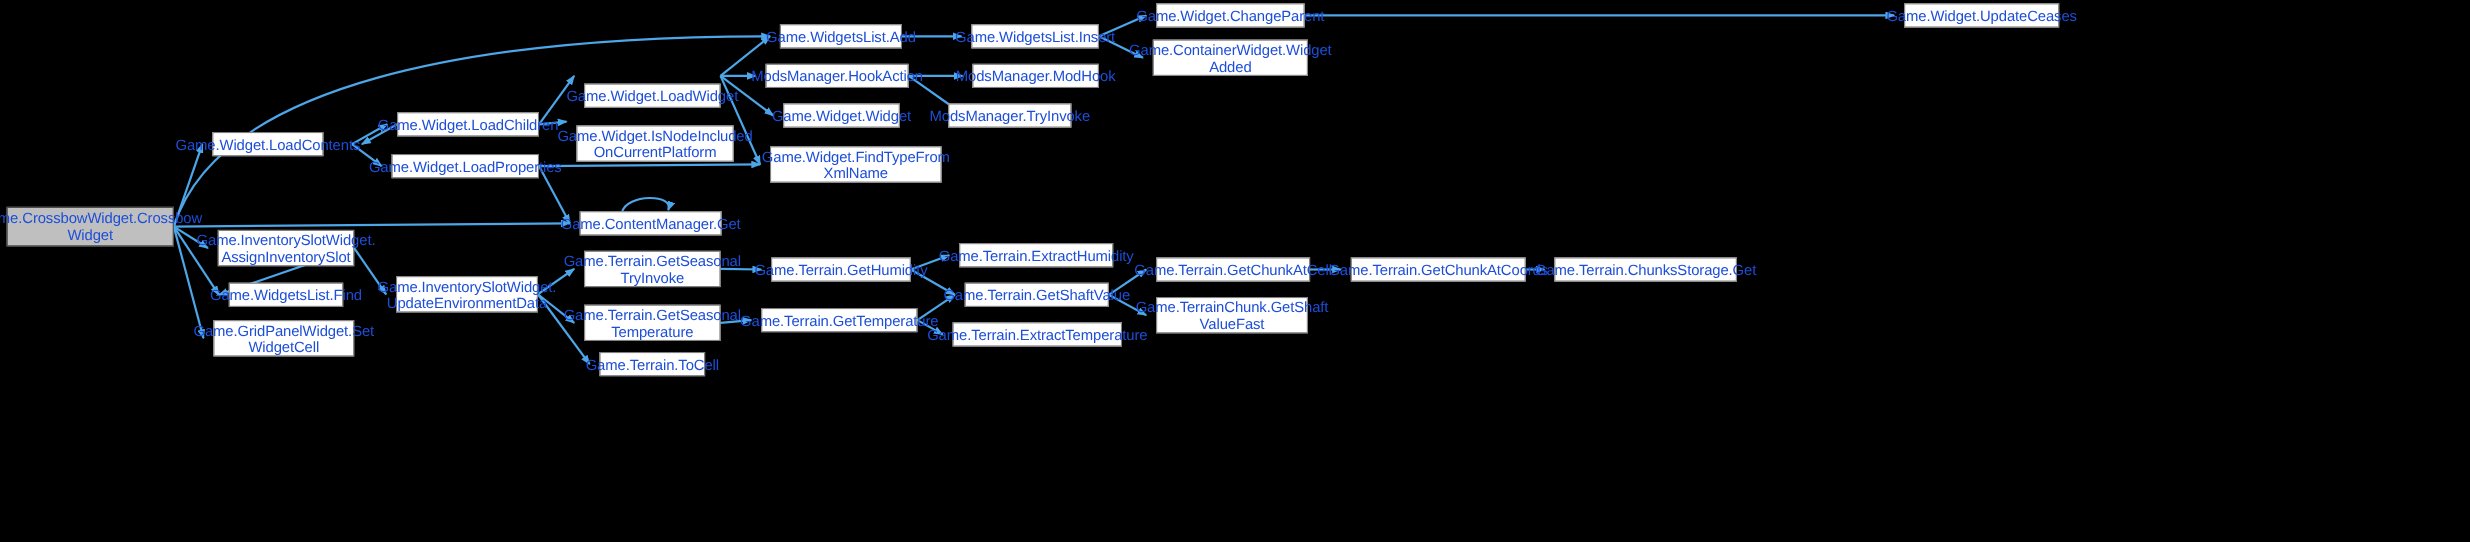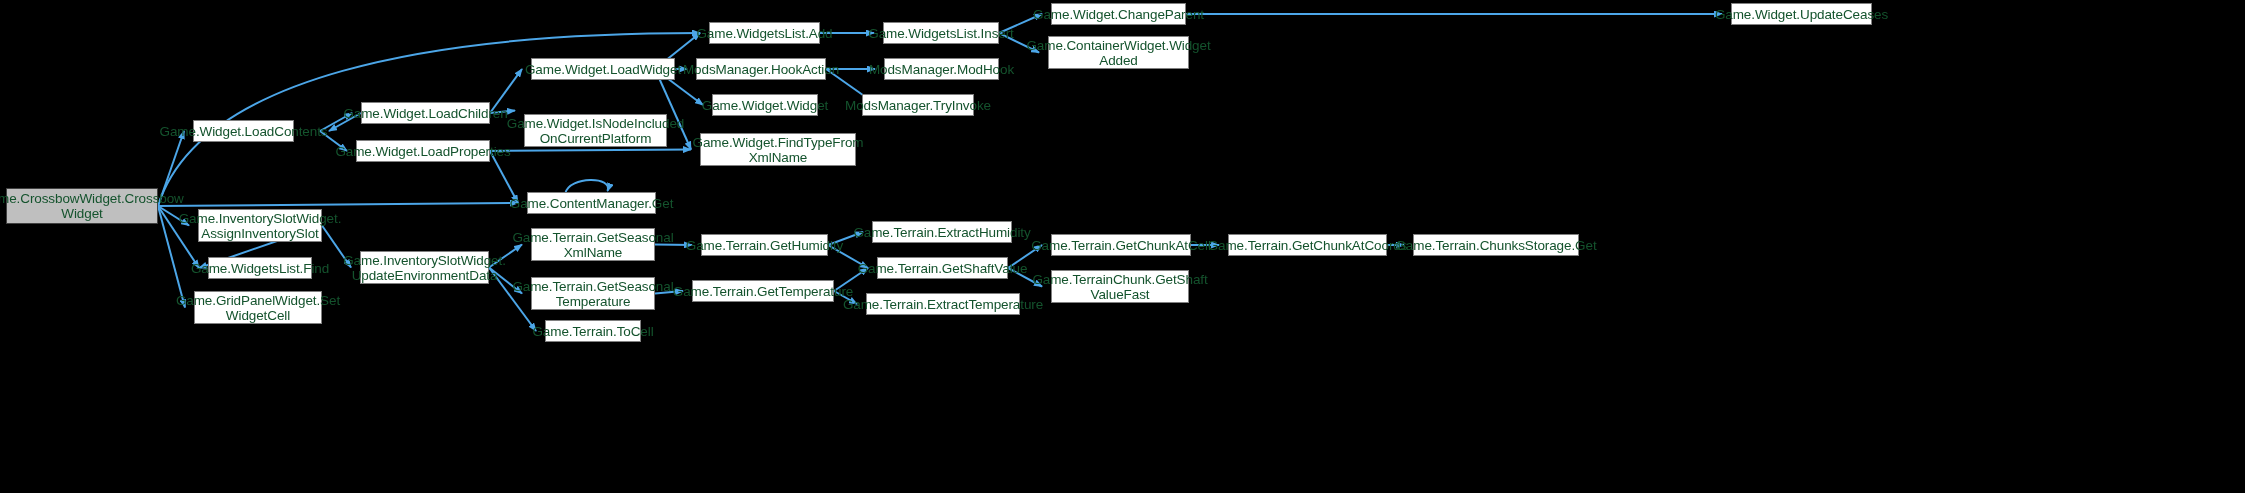--- a/index.html
+++ b/index.html
@@ -21,21 +21,21 @@
     top: 0;
     width: 2245px;
     height: 493px;
     pointer-events: none;
   }
   .node {
     position: absolute;
     box-sizing: border-box;
     background: #ffffff;
     border: 1px solid #808080;
-    color: #14532d;
+    color: #1d4ed8;
     font-size: 13.5px;
     line-height: 15px;
     text-align: center;
     display: flex;
     align-items: center;
     justify-content: center;
     padding: 0 16px;
     white-space: pre-line;
     letter-spacing: -0.1px;
     z-index: 2;
@@ -103,26 +103,26 @@
       <div class="node" style="left: 193px; top: 120px; width: 101px; height: 22px;">Game.Widget.LoadContents</div>
       <div class="node" style="left: 198px; top: 209px; width: 124px; height: 33px;">Game.InventorySlotWidget.
 AssignInventorySlot</div>
       <div class="node" style="left: 208px; top: 257px; width: 104px; height: 22px;">Game.WidgetsList.Find</div>
       <div class="node" style="left: 194px; top: 291px; width: 128px; height: 33px;">Game.GridPanelWidget.Set
 WidgetCell</div>
       <div class="node" style="left: 361px; top: 102px; width: 129px; height: 22px;">Game.Widget.LoadChildren</div>
       <div class="node" style="left: 356px; top: 140px; width: 134px; height: 22px; text-align: center;">Game.Widget.LoadProperties</div>
       <div class="node" style="left: 360px; top: 251px; width: 129px; height: 33px;">Game.InventorySlotWidget.
 UpdateEnvironmentData</div>
-      <div class="node" style="left: 531px; top: 58px; width: 144px; height: 22px;">Game.Widget.LoadWidget</div>
+      <div class="node" style="left: 531px; top: 76px; width: 124px; height: 22px;">Game.Widget.LoadWidget</div>
       <div class="node" style="left: 524px; top: 94px; width: 143px; height: 33px; margin-top: 20px;">Game.Widget.IsNodeIncluded
 OnCurrentPlatform</div>
       <div class="node" style="left: 527px; top: 192px; width: 129px; height: 22px;">Game.ContentManager.Get</div>
       <div class="node" style="left: 531px; top: 228px; width: 124px; height: 33px;">Game.Terrain.GetSeasonal
-XmlName</div>
+TryInvoke</div>
       <div class="node" style="left: 531px; top: 277px; width: 124px; height: 33px;">Game.Terrain.GetSeasonal
 Temperature</div>
       <div class="node" style="left: 545px; top: 320px; width: 96px; height: 22px;">Game.Terrain.ToCell</div>
       <div class="node" style="left: 709px; top: 22px; width: 111px; height: 22px;">Game.WidgetsList.Add</div>
       <div class="node" style="left: 696px; top: 58px; width: 130px; height: 22px;">ModsManager.HookAction</div>
       <div class="node" style="left: 712px; top: 94px; width: 106px; height: 22px;">Game.Widget.Widget</div>
       <div class="node" style="left: 700px; top: 133px; width: 156px; height: 33px;">Game.Widget.FindTypeFrom
 XmlName</div>
       <div class="node" style="left: 701px; top: 234px; width: 127px; height: 22px;">Game.Terrain.GetHumidity</div>
       <div class="node" style="left: 692px; top: 280px; width: 142px; height: 22px;">Game.Terrain.GetTemperature</div>

